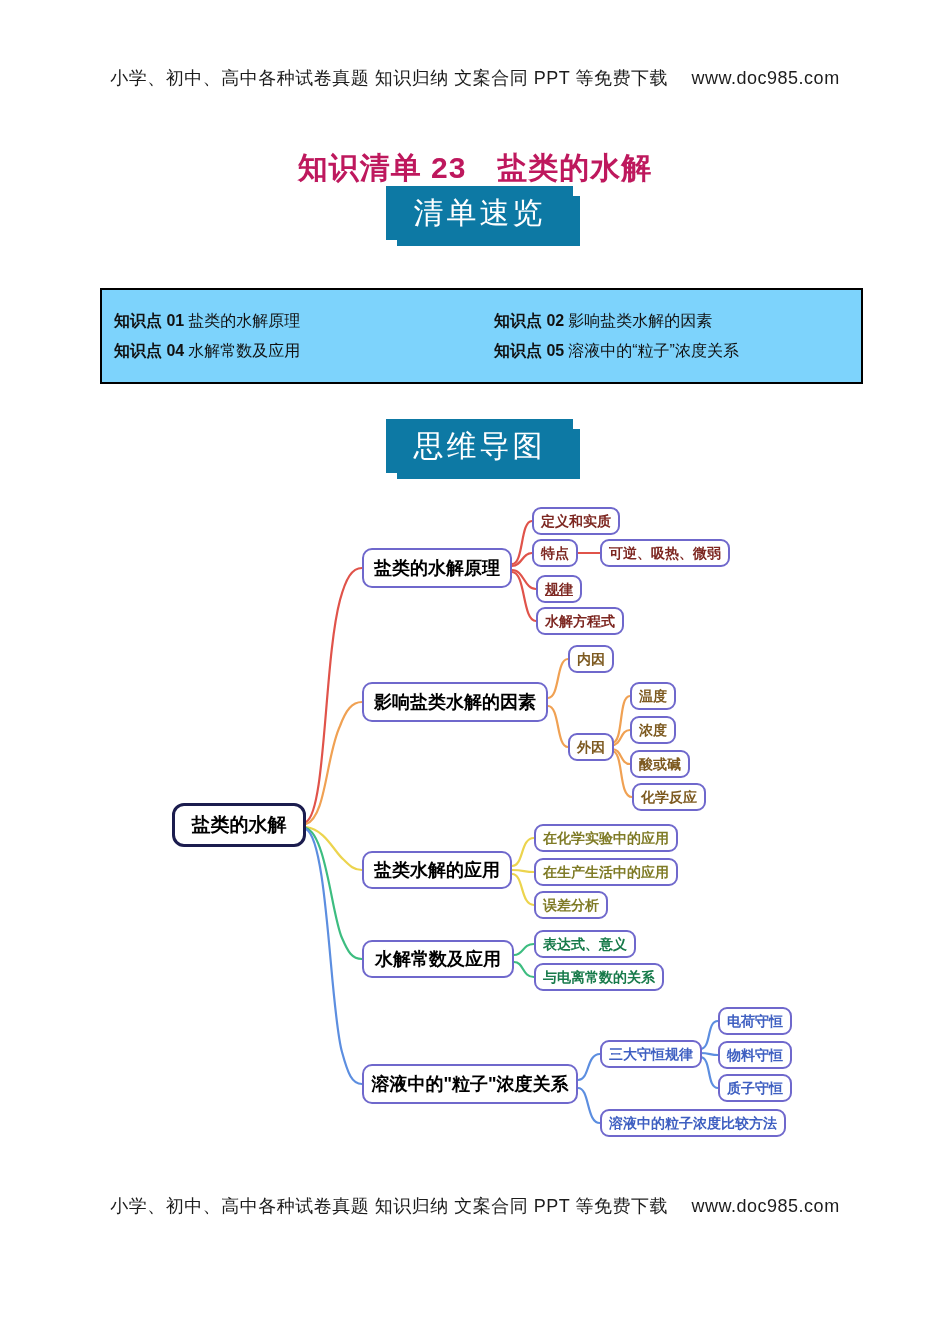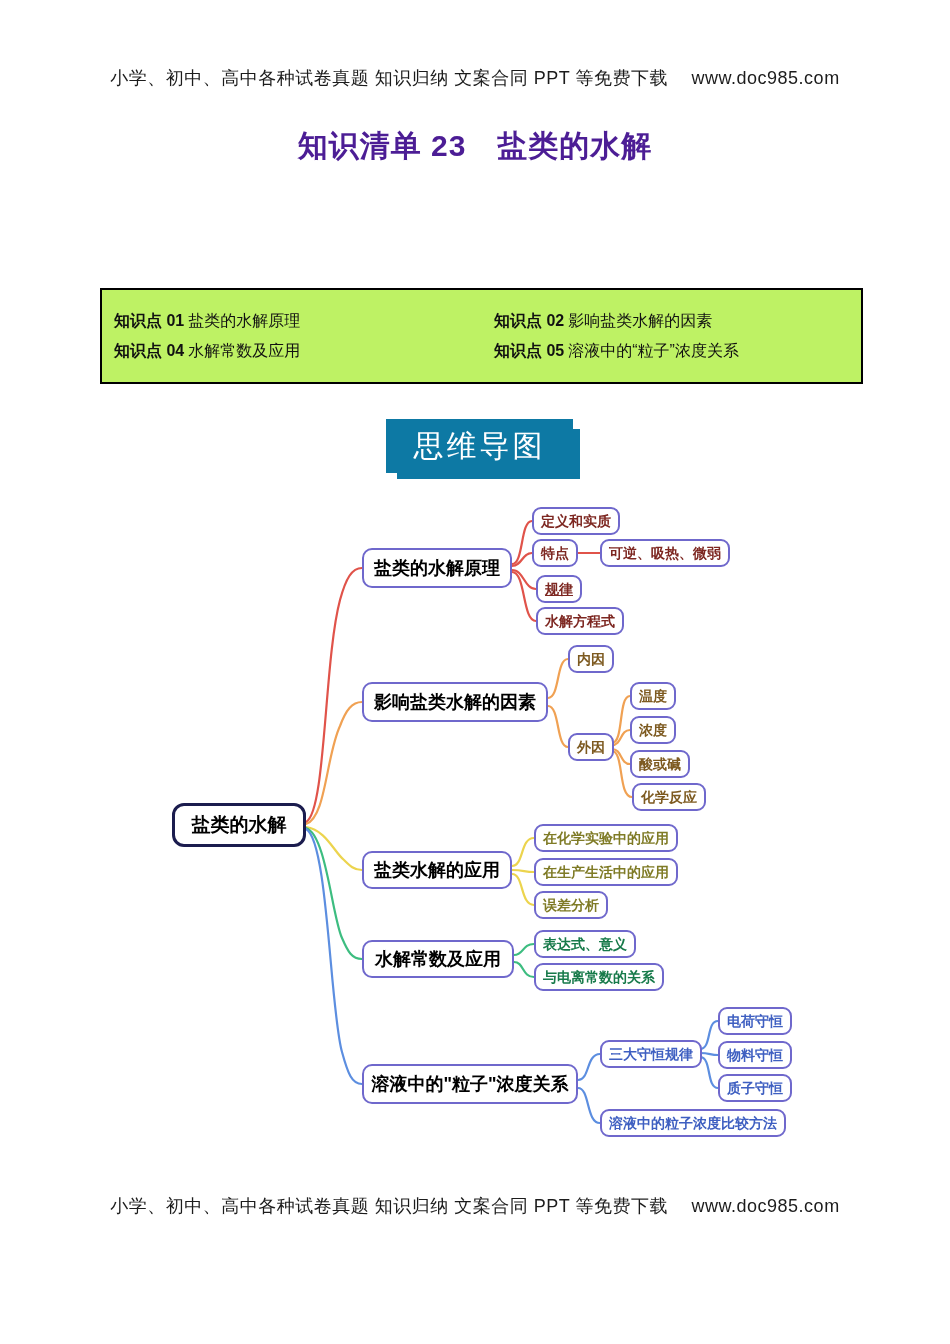--- a/index.html
+++ b/index.html
@@ -8,34 +8,34 @@
     position:relative; width:950px; height:1344px; margin:0 auto;
     background:#ffffff; overflow:hidden;
     font-family:"Liberation Sans", sans-serif; color:#111;
   }
   .site-line {
     position:absolute; left:0; width:100%; text-align:center;
     font-size:18px; color:#1c1c1c; letter-spacing:0.5px;
   }
   .site-line .url { margin-left:18px; }
   .doc-title {
-    position:absolute; top:126px; left:0; width:100%; text-align:center;
-    font-size:30px; font-weight:700; color:#4c1d95; letter-spacing:1px;
+    position:absolute; top:148px; left:0; width:100%; text-align:center;
+    font-size:30px; font-weight:700; color:#be185d; letter-spacing:1px;
   }
   .banner {
     position:absolute; left:386px; width:187px; height:54px;
     background:#0d79a4; color:#ffffff; font-size:30px; letter-spacing:3px;
     display:flex; align-items:center; justify-content:center;
     box-shadow:9px 8px 0 -2px #0d79a4;
   }
   .banner-1 { top:186px; }
   .banner-2 { top:419px; }
   .kbox {
     position:absolute; left:100px; top:288px; width:763px; height:96px;
-    background:#bef264; border:2px solid #000;
+    background:#7dd3fc; border:2px solid #000;
     display:grid; grid-template-columns:380px auto; align-content:center;
     row-gap:9px; padding:8px 12px 8px 12px; font-size:16px;
   }
   .kp-item b { font-weight:700; margin-right:4px; }
   .kp-item span { font-weight:400; }
   
   .mm-lines { position:absolute; left:0; top:0; width:950px; height:1344px; }
   .node {
     position:absolute; background:#fff; border:2px solid #6f68cc;
     display:flex; align-items:center; justify-content:center; white-space:nowrap;
@@ -62,20 +62,21 @@
 
 <div class="page">
 
   <div class="site-line" style="top:66px;">
     <span>小学、初中、高中各种试卷真题 知识归纳 文案合同 PPT 等免费下载</span>
     <span class="url">www.doc985.com</span>
   </div>
 
   <div class="doc-title">知识清单 23　盐类的水解</div>
 
+  <div class="banner banner-1">清单速览</div>
 
   <div class="kbox">
     <div class="kp-item">
       <b>知识点 01</b><span>盐类的水解原理</span>
     </div>
     <div class="kp-item">
       <b>知识点 02</b><span>影响盐类水解的因素</span>
     </div>
     <div class="kp-item">
       <b>知识点 04</b><span>水解常数及应用</span>

